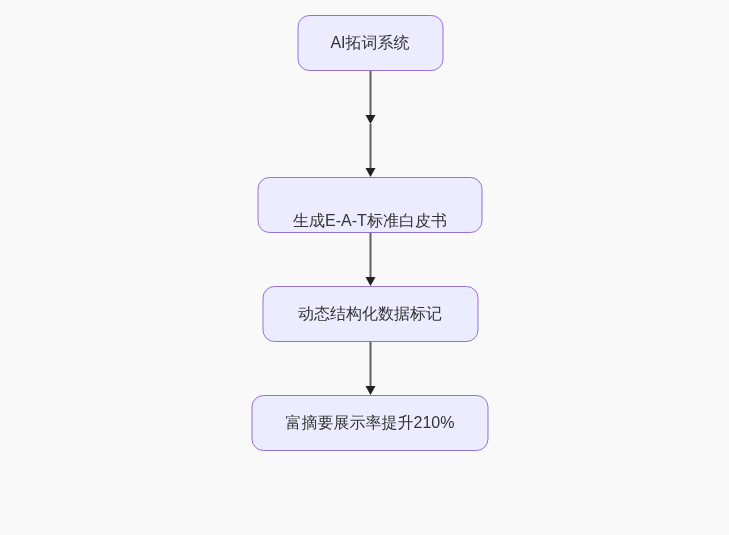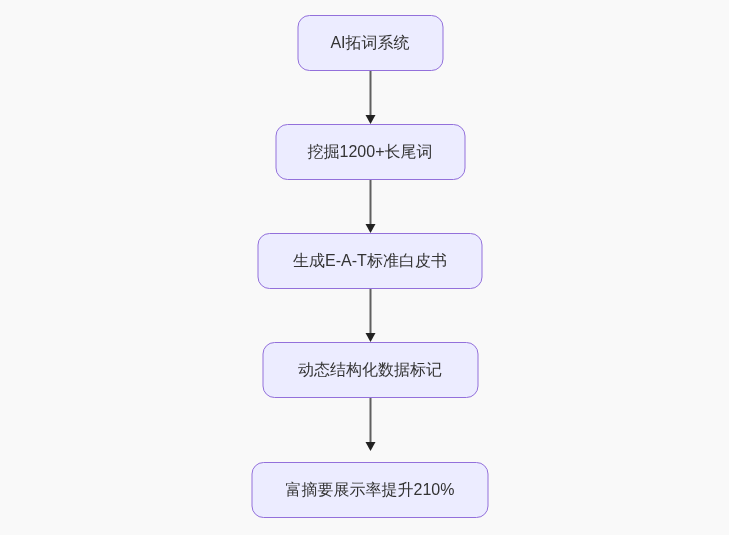--- a/index.html
+++ b/index.html
@@ -32,23 +32,23 @@
     background: var(--node-fill, #ECECFF);
     border: 1.5px solid var(--node-border, #9370DB);
     border-radius: 12px;
     color: var(--text, #333333);
     font-size: 16px;
     white-space: nowrap;
     text-align: center;
   }
   .node-1 { width: 146px; }
   .node-2 { width: 190px; }
-  .node-3 { width: 225px; }
+  .node-3 { width: 225px; align-items: flex-end; }
   .node-4 { width: 216px; align-items: center; }
-  .node-5 { width: 237px; margin-top: 11px; }
+  .node-5 { width: 237px; }
   .arrow {
     height: 53px;
     display: flex;
     flex-direction: column;
     align-items: center;
   }
   .arrow-line {
     width: 2px;
     flex: 1;
     background: var(--edge, #606060);
@@ -70,23 +70,20 @@
 
     <div class="node node-1">
       <span>AI拓词系统</span>
     </div>
 
     <div class="arrow">
       <div class="arrow-line"></div>
       <div class="arrow-head"></div>
     </div>
 
-    <div class="node node-2">
-      <span>挖掘1200+长尾词</span>
-    </div>
 
     <div class="arrow">
       <div class="arrow-line"></div>
       <div class="arrow-head"></div>
     </div>
 
     <div class="node node-3">
       <span>生成E-A-T标准白皮书</span>
     </div>
 

